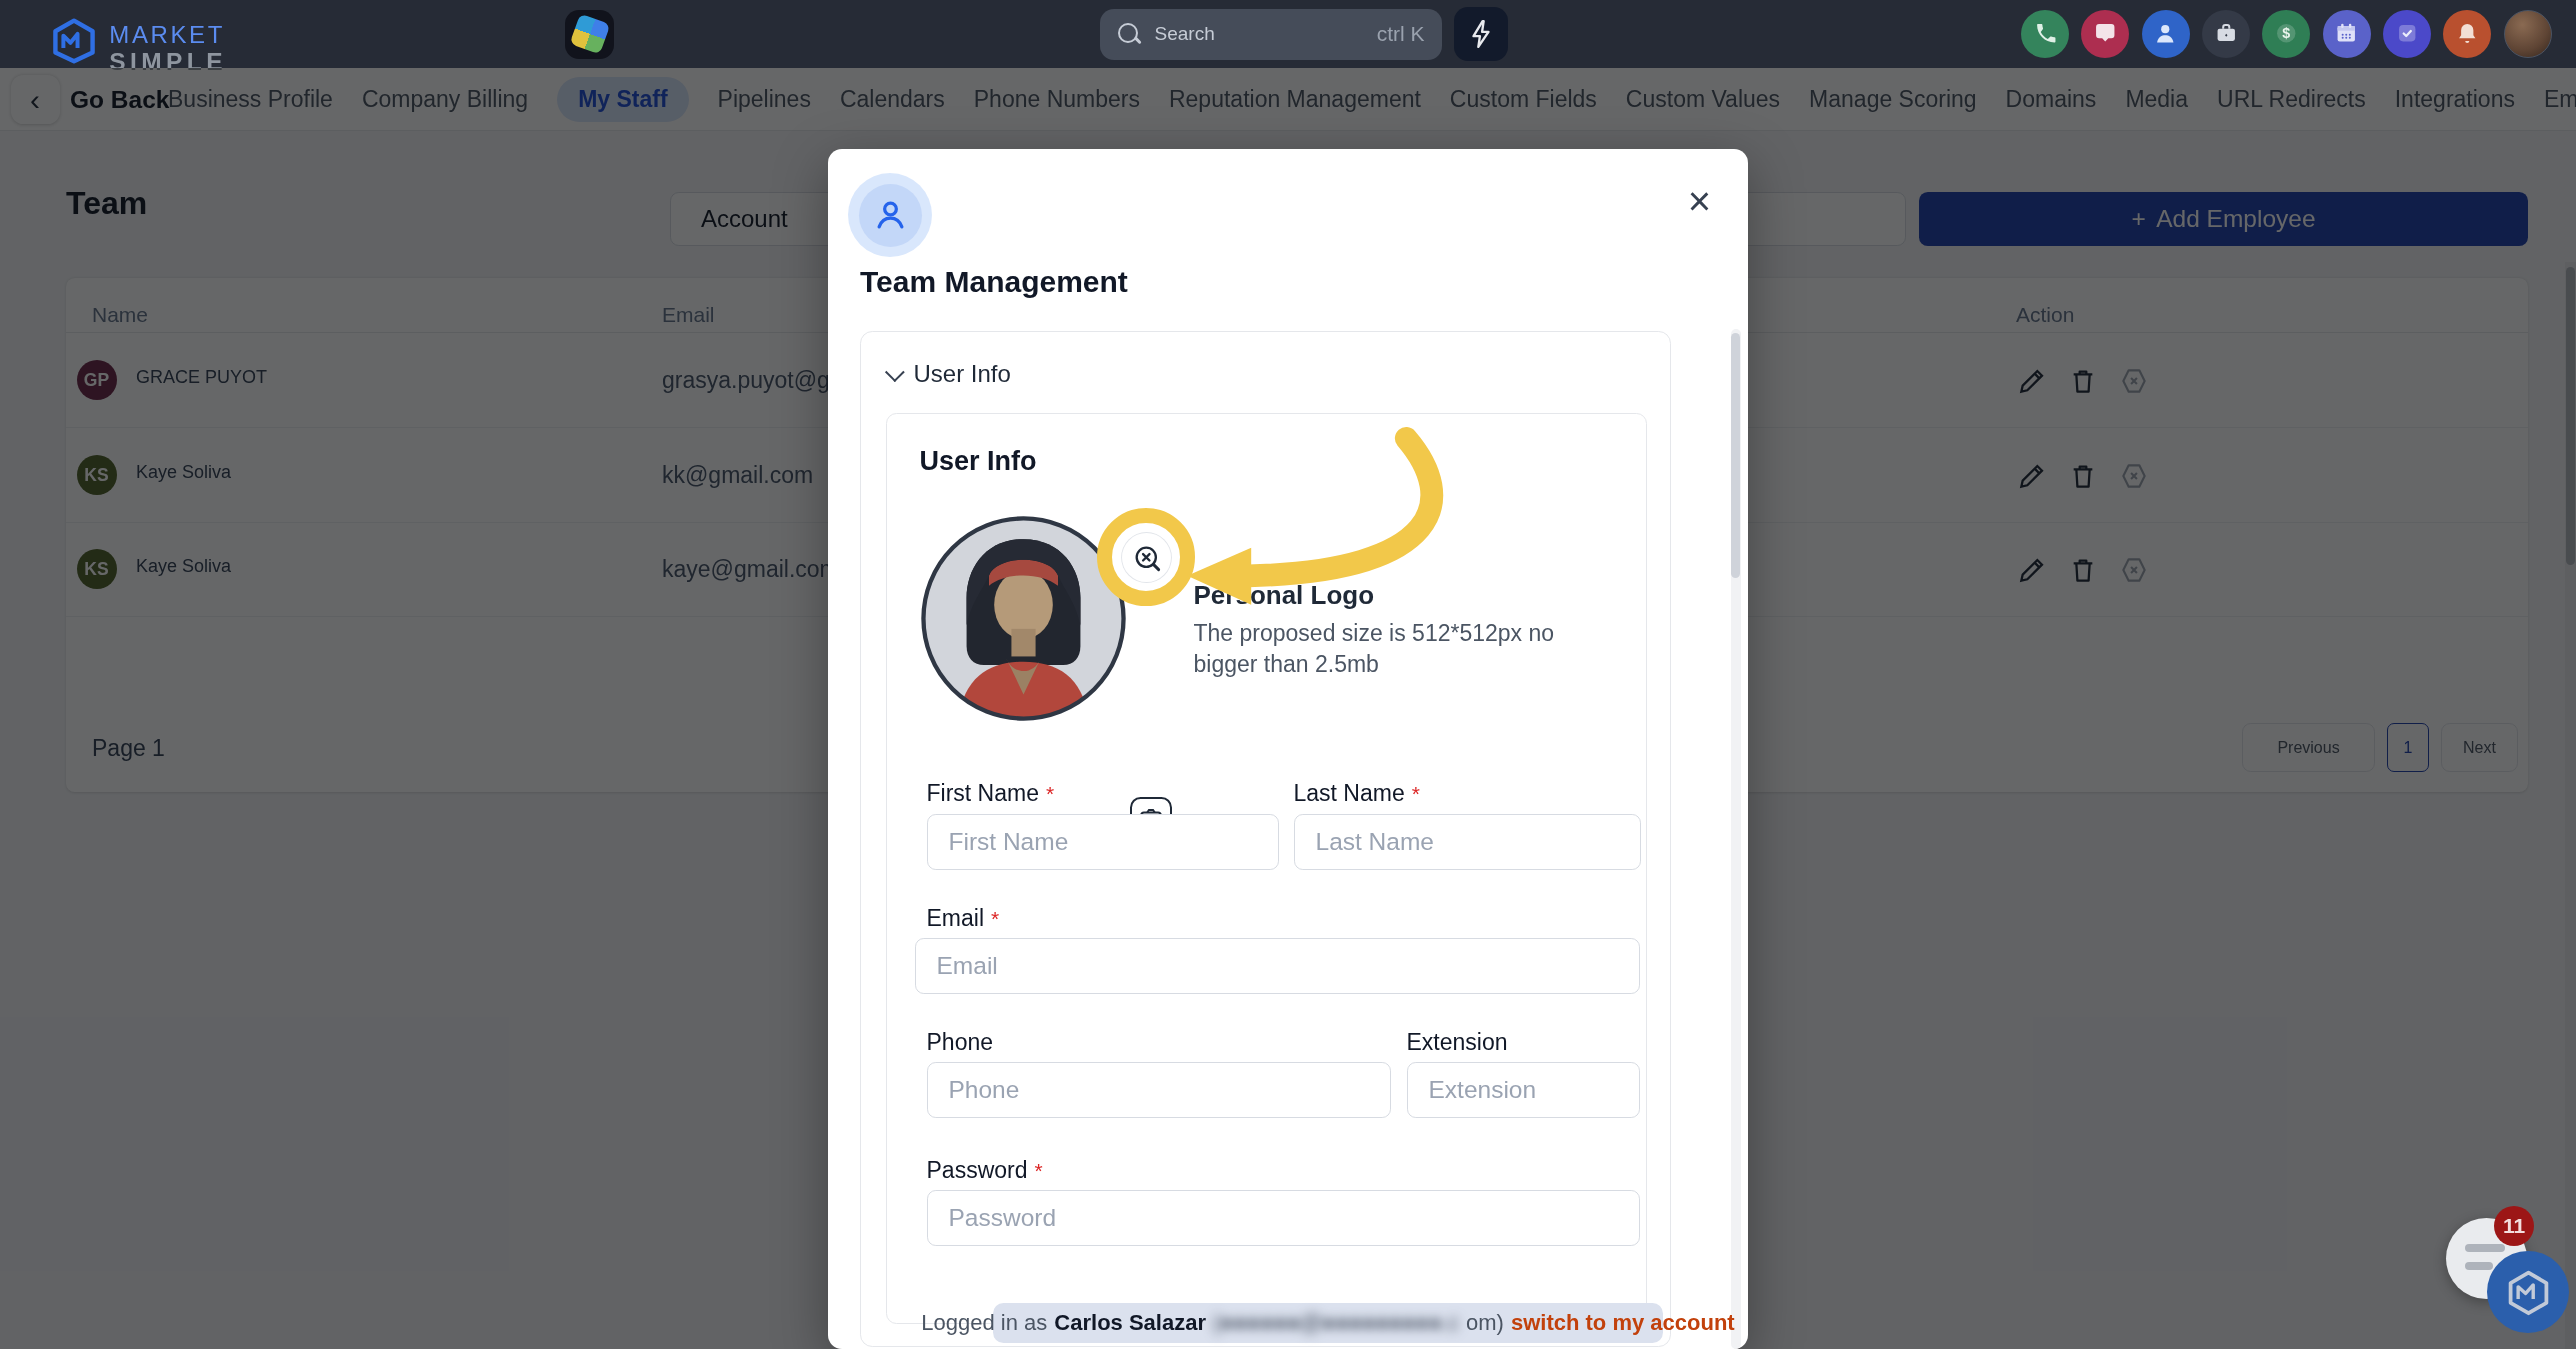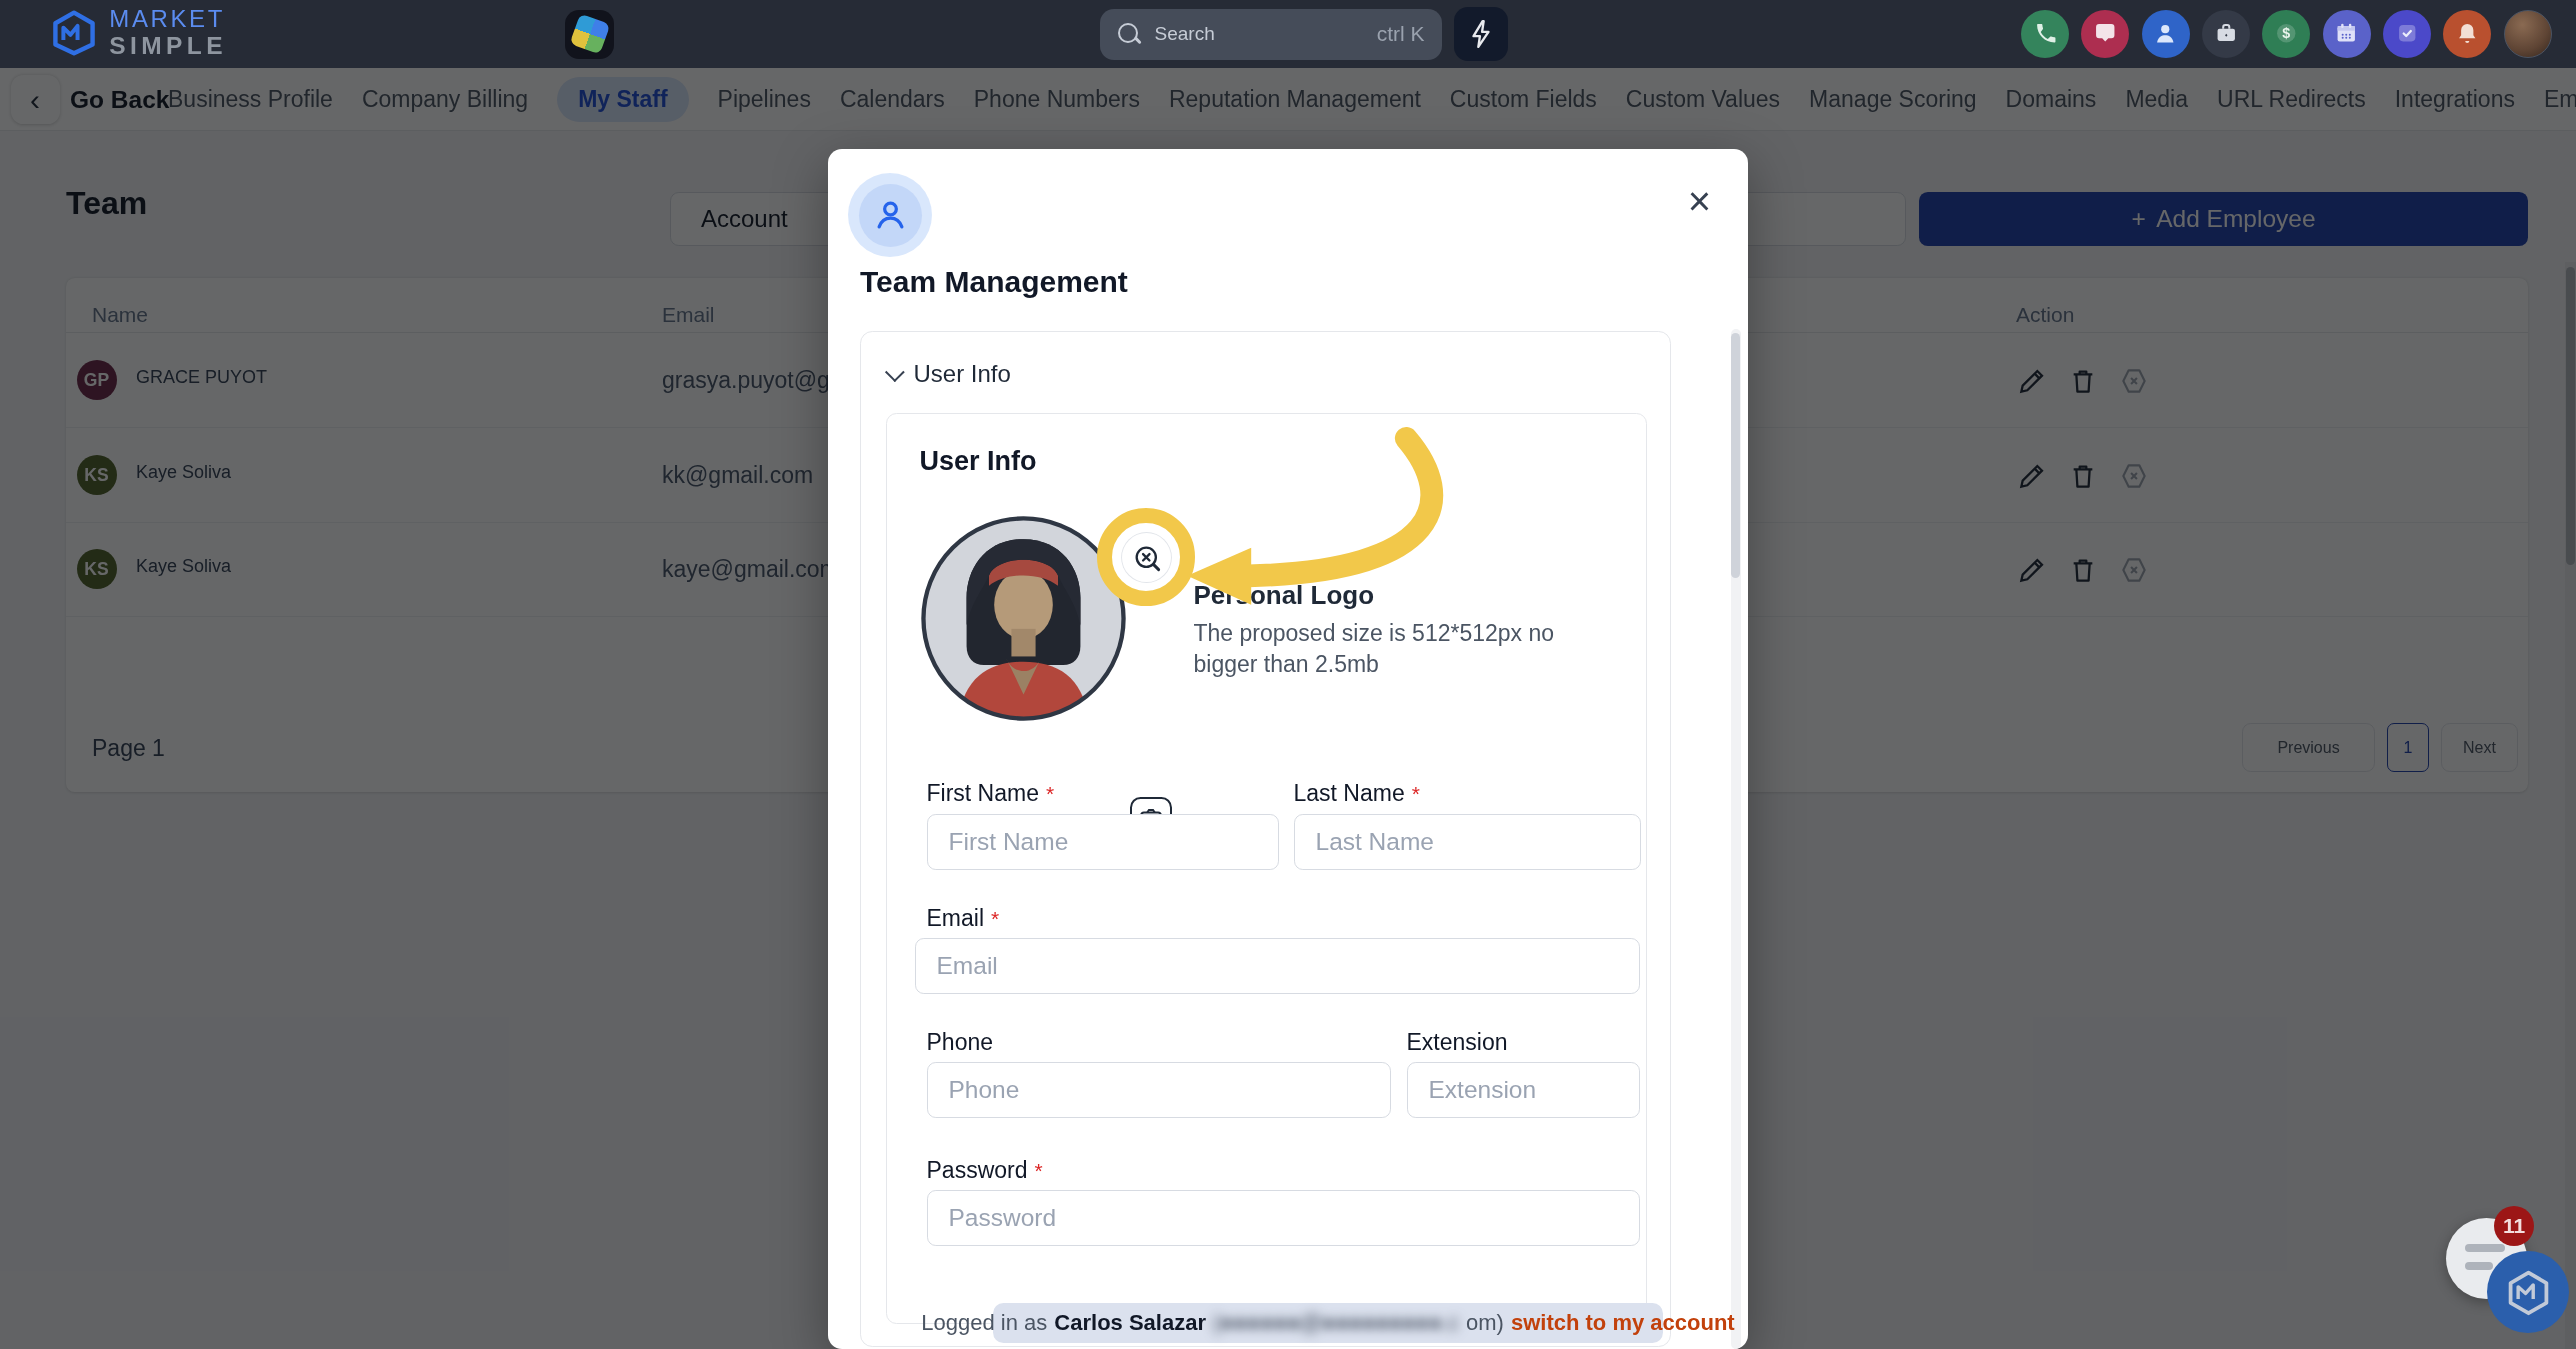--- a/index.html
+++ b/index.html
@@ -2,21 +2,21 @@
 <html style="font-size:14px"><head>
 <meta charset="utf-8">
 <style>
   * { margin:0; padding:0; box-sizing:border-box; }
   html,body { width:2576px; height:1349px; overflow:hidden; font-family:"Liberation Sans", sans-serif; background:#f3f4f6; }
 
   
   #topbar { position:absolute; left:0; top:0; width:2576px; height:68px; background:#262b36; z-index:5; }
   .brand { position:absolute; left:51px; top:7px; display:flex; align-items:center; gap:12.3px; }
   .brand-text { display:flex; flex-direction:column; line-height:1; }
-  .brand-line1 { font-size:24px; letter-spacing:2.6px; color:#5b8cf0; font-weight:400; }
+  .brand-line1 { font-size:24px; letter-spacing:2.6px; color:#5b8cf0; font-weight:400;margin-top:16px; }
   .brand-line2 { font-size:24.5px; letter-spacing:4.4px; color:#8e959f; font-weight:700; margin-top:2.6px; }
   .account-pill { position:absolute; left:223px; top:8.8px; width:315px; height:51px; background:#3a4150; border-radius:12.3px; display:flex; align-items:center; padding:0 16px; gap:12.3px; cursor:pointer; }
   .account-pill .label { color:#e8eaee; font-size:24px; flex:1; white-space:nowrap; }
   .app-icon { position:absolute; left:565px; top:9.6px; width:49px; height:49px; border-radius:14px; background:#11131c; overflow:hidden; }
   .app-icon-inner { position:absolute; left:8.8px; top:8.8px; width:32px; height:32px; border-radius:7px; background:conic-gradient(#3f7fe8 0 25%, #67b15e 25% 50%, #e0c23d 50% 75%, #2f9bd6 75% 100%); transform:rotate(20deg); }
   .search-pill { position:absolute; left:1100px; top:8.8px; width:342px; height:51px; background:#454c59; border-radius:14px; display:flex; align-items:center; padding:0 17.5px; gap:14px; cursor:text; }
   .search-pill .ph { color:#c6ccd6; font-size:19px; flex:1; }
   .search-pill .hint { color:#9aa2ae; font-size:21px; }
   .lens { width:23px; height:23px; position:relative; flex:0 0 auto; }
   .lens::before { content:""; position:absolute; left:0; top:0; width:16px; height:16px; border:2.6px solid #c6ccd6; border-radius:50%; }

